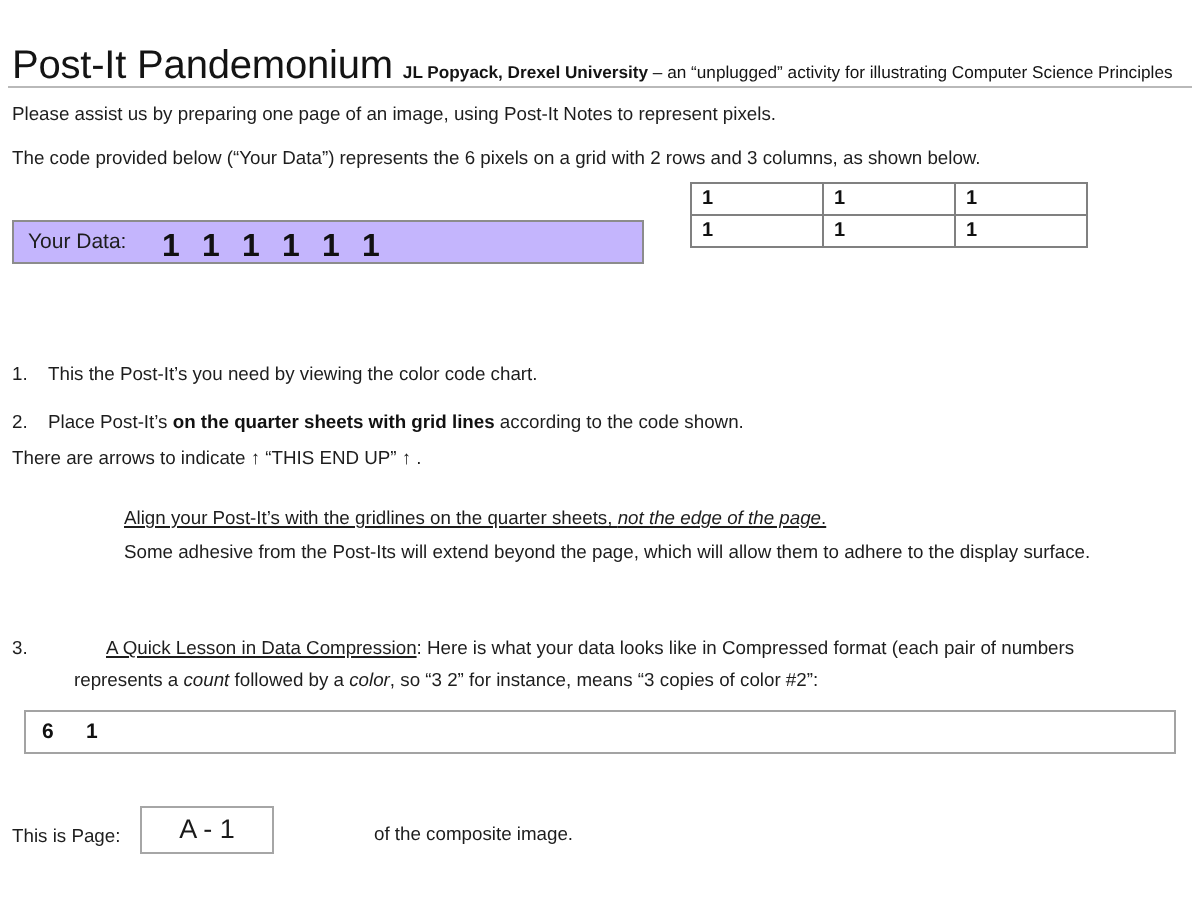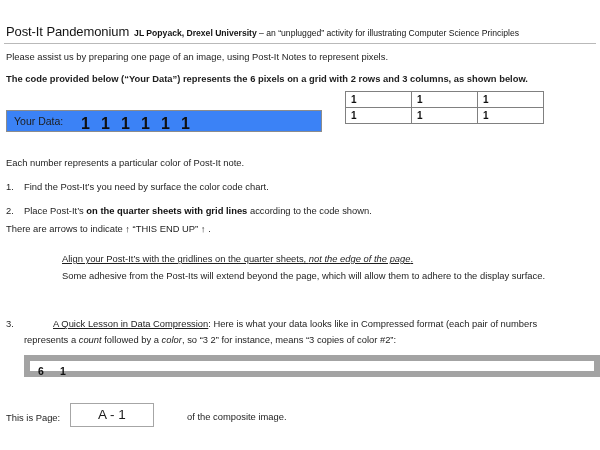--- a/index.html
+++ b/index.html
@@ -26,21 +26,21 @@
 
   
   .title-row {
     position: absolute;
     left: 6px;
     top: 22px;
     right: 8px;
     white-space: nowrap;
   }
   .doc-title {
-    font-size: 13px;
+    font-size: 20px;
     font-weight: 300;
     letter-spacing: -0.1px;
     color: #141414;
   }
   .doc-subtitle-bold {
     font-size: 8.6px;
     font-weight: bold;
     color: #141414;
     margin-left: 5px;
   }
@@ -61,36 +61,36 @@
 
   
   .p {
     position: absolute;
     font-size: 9.4px;
     line-height: 13px;
     color: #1d1d1d;
     white-space: nowrap;
   }
   .p-intro { left: 6px; top: 50px; }
-  .p-code  { left: 6px; top: 72px; font-weight: bold; }
+  .p-code  { left: 6px; top: 72px; }
   .p-each  { left: 6px; top: 156px; }
   .p-arrow { left: 6px; top: 222px; }
   .p-adhes { left: 62px; top: 269px; }
   .p-thispage { left: 6px; top: 411px; }
 
   
   .yourdata-box {
     position: absolute;
     left: 6px;
     top: 110px;
     width: 316px;
     height: 22px;
     border: 1px solid #8c8c8c;
     box-sizing: border-box;
-    background: #3b82f6;
+    background: #c4b5fd;
     padding-left: 48px;
   }
   .yourdata-label {
     position: absolute;
     left: 7px;
     top: 4px;
     font-size: 10.5px;
     color: #1d1d1d;
     white-space: nowrap;
   }
@@ -134,21 +134,21 @@
     white-space: nowrap;
   }
   .num-marker {
     display: inline-block;
     width: 18px;
     text-align: left;
   }
   .item1 { left: 6px; top: 180px; }
   .item2 { left: 6px; top: 204px; }
   .item3 { left: 6px; top: 317px; white-space: normal; width: 580px; }
-  .item3 .cont { display: block; margin-left: 18px; margin-top: 3px; }
+  .item3 .cont { display: block; margin-left: 31px; margin-top: 3px; }
 
   b.strong { font-weight: bold; color: #111; text-align: center; }
   u.uline  { text-decoration: underline; margin-left: 29px; }
   i.ital   { font-style: italic; }
 
   
   .align-note {
     position: absolute;
     left: 62px;
     top: 252px;
@@ -159,42 +159,41 @@
     text-decoration: underline;
   }
 
   
   .compressed-box {
     position: absolute;
     left: 12px;
     top: 355px;
     width: 576px;
     height: 22px;
-    border: 6px solid #a3a3a3;
+    border: 1px solid #a3a3a3;
     box-sizing: border-box;
     background: #fff;
-    margin-left: 12px;
   }
   .compressed-values {
     position: absolute;
     left: 8px;
     top: 4px;
     font-size: 10.5px;
     font-weight: bold;
     color: #111;
     white-space: nowrap;
   }
   .compressed-values span { display: inline-block; width: 22px; }
 
   
   .page-box {
     position: absolute;
     left: 70px;
     top: 403px;
-    width: 84px;
+    width: 67px;
     height: 24px;
     border: 1px solid #a6a6a6;
     box-sizing: border-box;
     background: #fff;
   }
   .page-box-text {
     position: absolute;
     left: 0; top: 3px;
     width: 100%;
     text-align: center;
@@ -240,24 +239,23 @@
       <td>1</td>
     </tr>
     <tr>
       <td>1</td>
       <td>1</td>
       <td>1</td>
     </tr>
   </tbody>
     </table>
 
-  <div class="p p-each">Each number represents a particular color of Post-It note.</div>
 
   <div class="num-item item1">
-    <span class="num-marker">1.</span><span>Find the Post-It’s you need by surface the color code chart.</span>
+    <span class="num-marker">1.</span><span>This the Post-It’s you need by viewing the color code chart.</span>
   </div>
 
   <div class="num-item item2">
     <span class="num-marker">2.</span><span>Place Post-It’s </span><b class="strong">on the quarter sheets with grid lines</b><span> according to the code shown.</span>
   </div>
 
   <div class="p p-arrow">There are arrows to indicate ↑ “THIS END UP” ↑ .</div>
 
   <div class="align-note">
     <span>Align your Post-It’s with the gridlines on the quarter sheets, </span><i class="ital">not the edge of the page</i><span>.</span>

